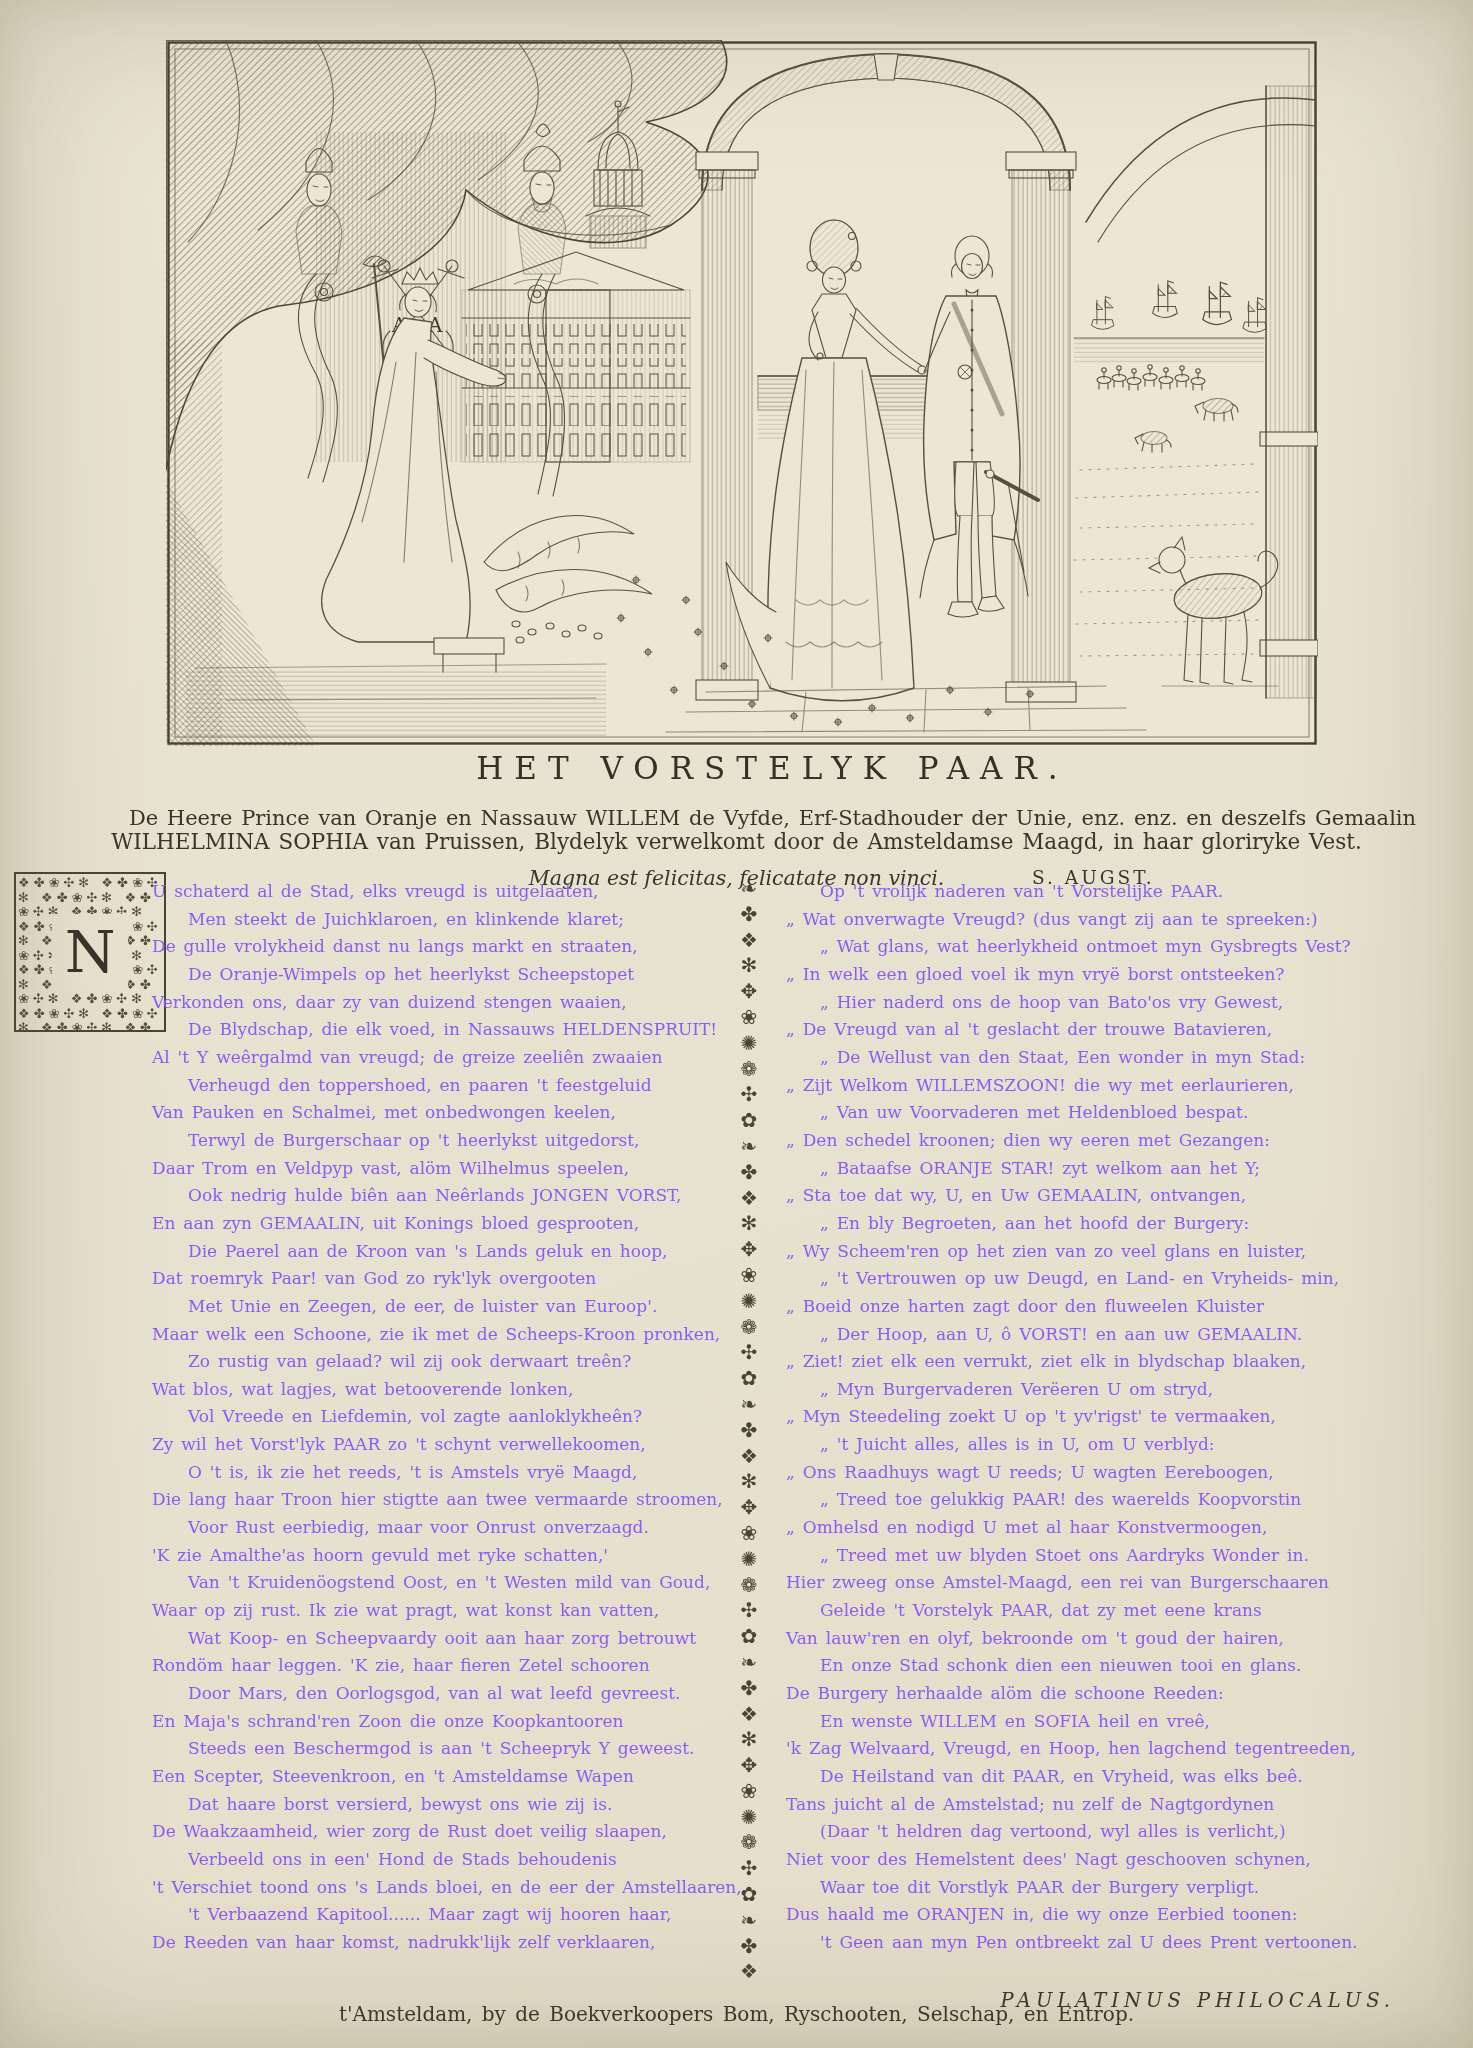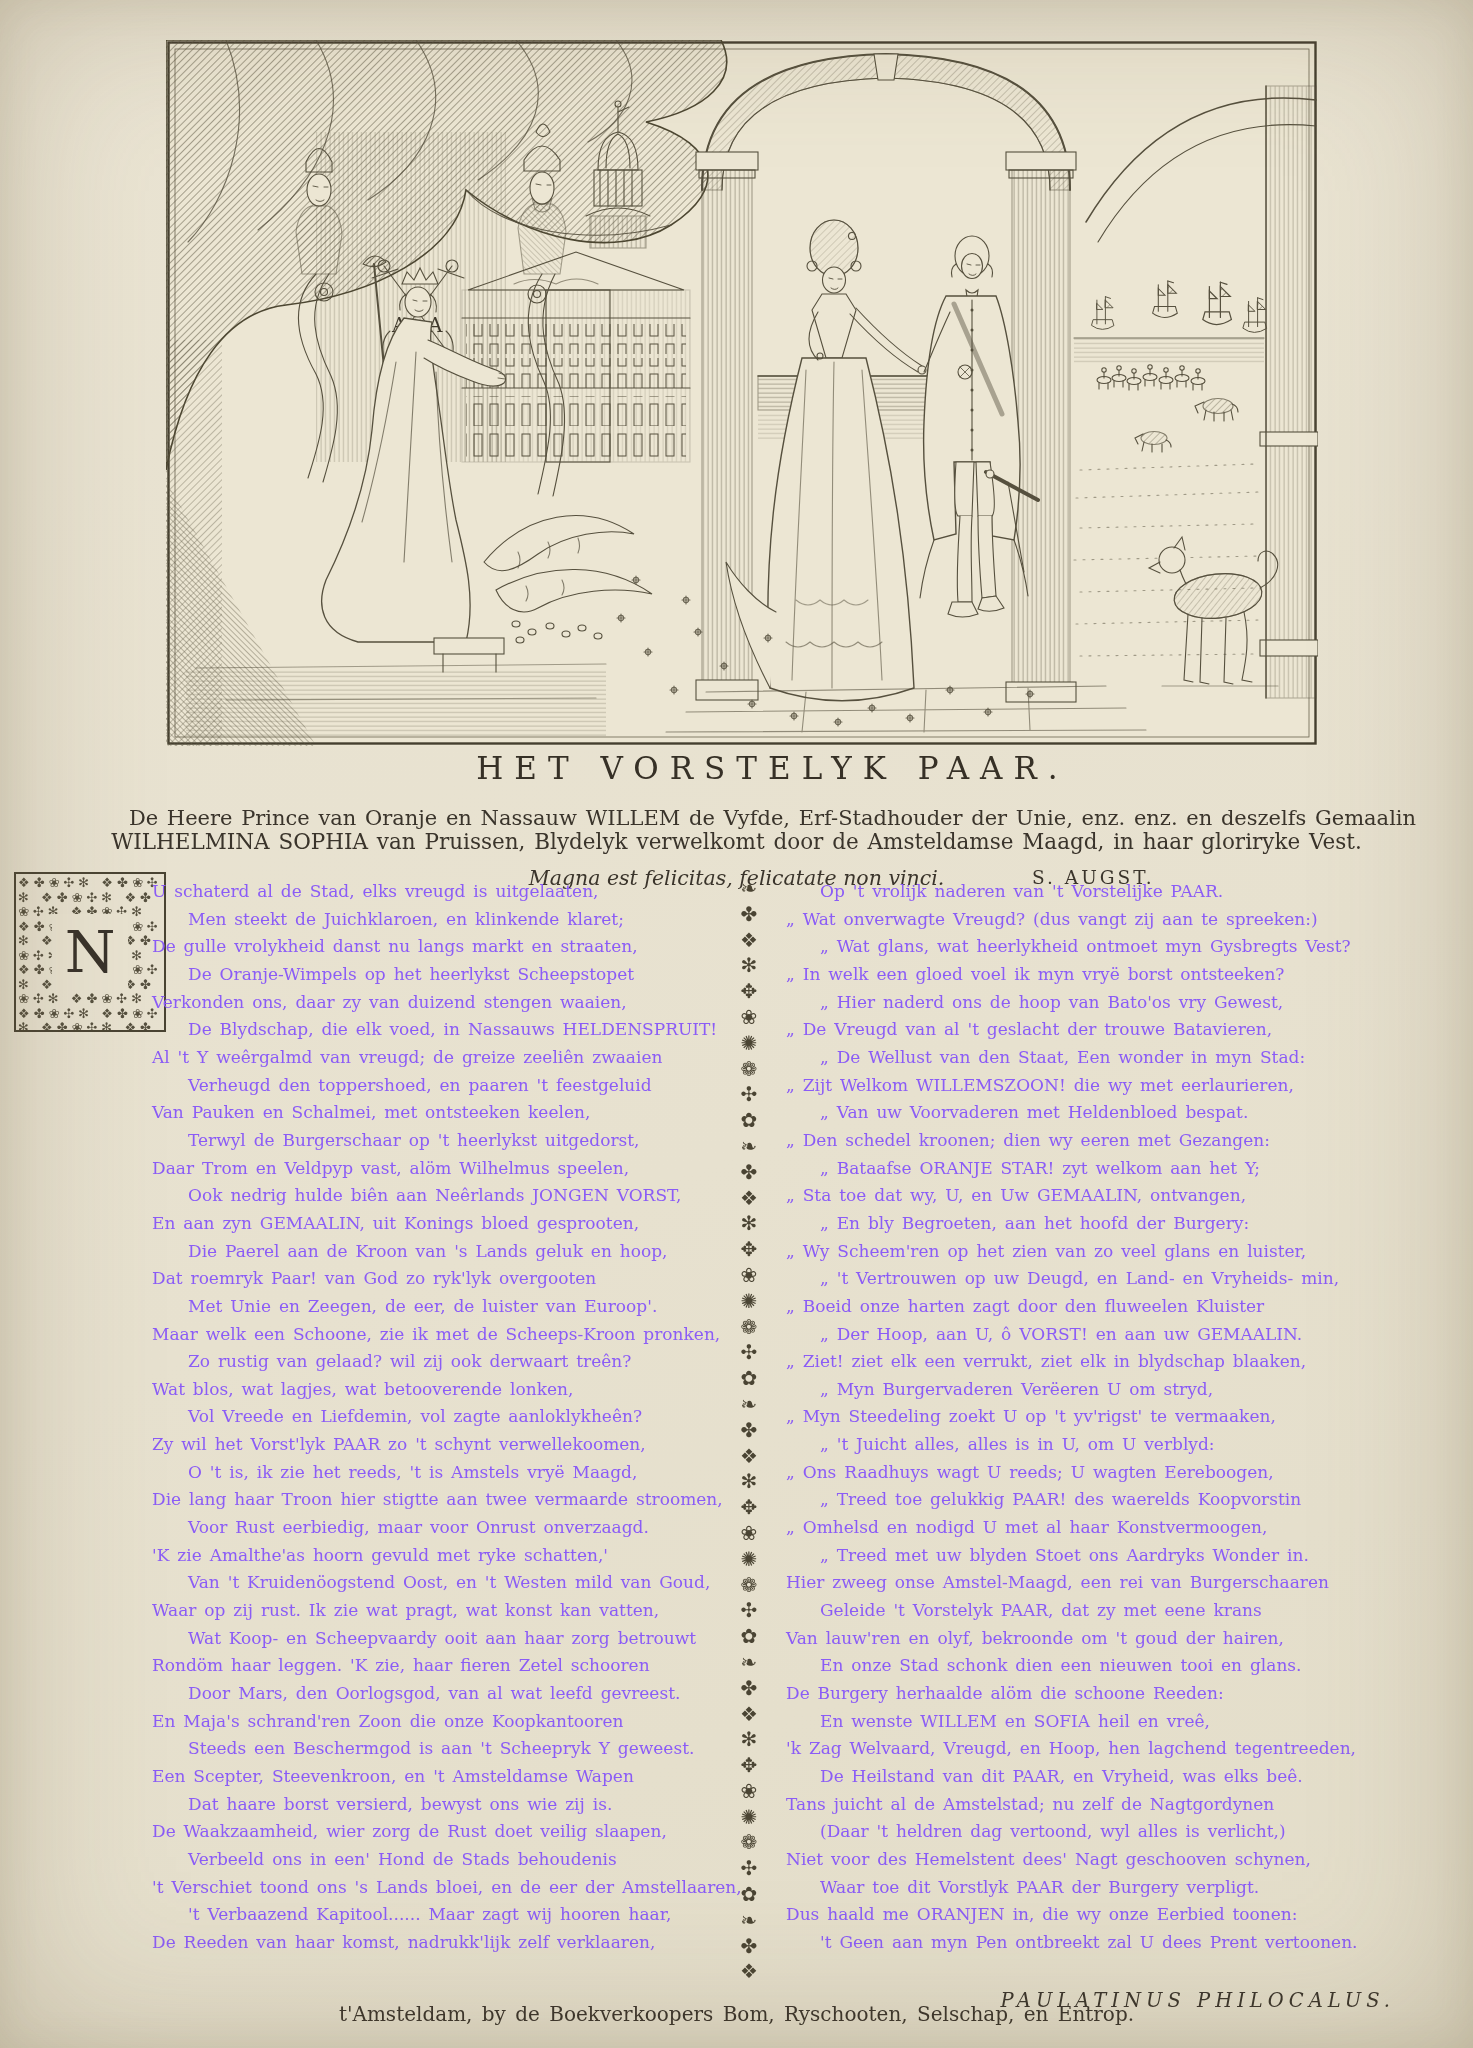--- a/index.html
+++ b/index.html
@@ -417,21 +417,21 @@
 
 <div class="vcol" id="col-left">
     <div class="vline">U schaterd al de Stad, elks vreugd is uitgelaaten,</div>
     <div class="vline">Men steekt de Juichklaroen, en klinkende klaret;</div>
     <div class="vline">De gulle vrolykheid danst nu langs markt en straaten,</div>
     <div class="vline">De Oranje-Wimpels op het heerlykst Scheepstopet</div>
     <div class="vline">Verkonden ons, daar zy van duizend stengen waaien,</div>
     <div class="vline">De Blydschap, die elk voed, in Nassauws HELDENSPRUIT!</div>
     <div class="vline">Al 't Y weêrgalmd van vreugd; de greize zeeliên zwaaien</div>
     <div class="vline">Verheugd den toppershoed, en paaren 't feestgeluid</div>
-    <div class="vline">Van Pauken en Schalmei, met ontsteeken keelen,</div>
+    <div class="vline">Van Pauken en Schalmei, met onbedwongen keelen,</div>
     <div class="vline">Terwyl de Burgerschaar op 't heerlykst uitgedorst,</div>
     <div class="vline">Daar Trom en Veldpyp vast, alöm Wilhelmus speelen,</div>
     <div class="vline">Ook nedrig hulde biên aan Neêrlands JONGEN VORST,</div>
     <div class="vline">En aan zyn GEMAALIN, uit Konings bloed gesprooten,</div>
     <div class="vline">Die Paerel aan de Kroon van 's Lands geluk en hoop,</div>
     <div class="vline">Dat roemryk Paar! van God zo ryk'lyk overgooten</div>
     <div class="vline">Met Unie en Zeegen, de eer, de luister van Euroop'.</div>
     <div class="vline">Maar welk een Schoone, zie ik met de Scheeps-Kroon pronken,</div>
     <div class="vline">Zo rustig van gelaad? wil zij ook derwaart treên?</div>
     <div class="vline">Wat blos, wat lagjes, wat betooverende lonken,</div>

